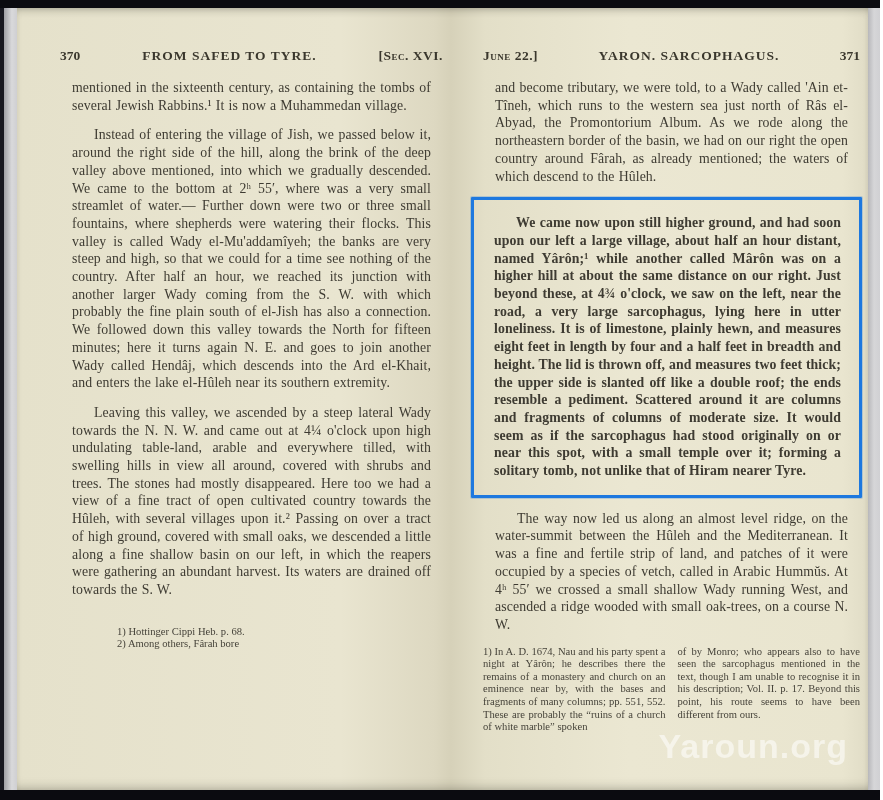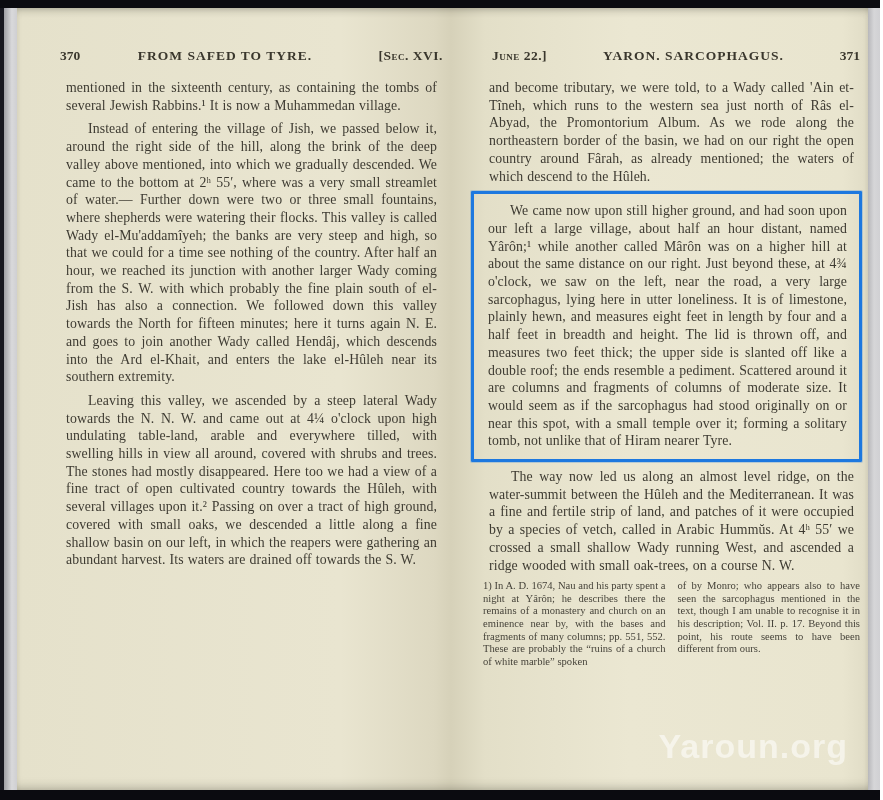--- a/index.html
+++ b/index.html
@@ -20,30 +20,30 @@
       #ebe7d2 72%, #e9e5cf 97%, #e0dcc6 100%);
     box-shadow:inset 0 6px 10px -6px rgba(40,40,30,.45), inset 0 -8px 12px -8px rgba(40,40,30,.4);}
 
   .page{position:absolute;top:0;bottom:0;color:#3e3b32;}
   .page-left{left:43px;width:383px;}
   .page-right{left:466px;width:377px;}
 
   .pagehead{display:flex;justify-content:space-between;align-items:baseline;
     margin:40px 0 15px 0;font-size:13.5px;font-weight:bold;color:#3a372d;}
   .pagehead .caps{letter-spacing:1px;}
-  .smallcaps{font-variant:small-caps;letter-spacing:.5px;margin-left:9px;}
+  .smallcaps{font-variant:small-caps;letter-spacing:.5px;}
 
-  p.body{margin:6px;font-size:13.8px;line-height:17.7px;text-align:justify;
+  p.body{margin:12px;font-size:13.8px;line-height:17.7px;text-align:justify;
     text-indent:22px;letter-spacing:.1px;word-spacing:.5px;}
   p.body.noindent{text-indent:0;}
 
   .highlight-box{border:3px solid #1d78df;border-radius:1px;
     margin:2px -2px 2px -12px;padding:2px 6px 3px 8px;
     box-shadow:0 0 0 1px rgba(29,120,223,.25);}
-  .highlight-box p.body{word-spacing:.2px;}
+  .highlight-box p.body{word-spacing:.2px;font-weight:bold;}
 
   .footnotes{display:flex;font-size:10.6px;line-height:12.6px;color:#46433a;}
   .fn-left{margin-top:27px;padding-left:57px;gap:16px;}
   .fn-left .fncol div{white-space:nowrap;}
   .fn-right{gap:12px;}
   .fn-right .fncol{width:183px;text-align:justify;}
 
   .watermark{position:absolute;right:20px;bottom:24px;
     font-family:"Liberation Sans",sans-serif;font-weight:bold;font-size:34px;
     color:rgba(255,255,255,.55);letter-spacing:1px;}
@@ -58,20 +58,24 @@
     <section class="page page-left">
       <header class="pagehead">
         <span>370</span>
         <span class="caps">FROM SAFED TO TYRE.</span>
         <span class="smallcaps">[Sec. XVI.</span>
       </header>
       <p class="body noindent">mentioned in the sixteenth century, as containing the tombs of several Jewish Rabbins.¹  It is now a Muhammedan village.</p>
       <p class="body">Instead of entering the village of Jish, we passed below it, around the right side of the hill, along the brink of the deep valley above mentioned, into which we gradually descended.  We came to the bottom at 2ʰ 55′, where was a very small streamlet of water.— Further down were two or three small fountains, where shepherds were watering their flocks.  This valley is called Wady el-Mu'addamîyeh; the banks are very steep and high, so that we could for a time see nothing of the country.  After half an hour, we reached its junction with another larger Wady coming from the S. W. with which probably the fine plain south of el-Jish has also a connection.  We followed down this valley towards the North for fifteen minutes; here it turns again N. E. and goes to join another Wady called Hendâj, which descends into the Ard el-Khait, and enters the lake el-Hûleh near its southern extremity.</p>
       <p class="body">Leaving this valley, we ascended by a steep lateral Wady towards the N. N. W. and came out at 4¼ o'clock upon high undulating table-land, arable and everywhere tilled, with swelling hills in view all around, covered with shrubs and trees.  The stones had mostly disappeared.  Here too we had a view of a fine tract of open cultivated country towards the Hûleh, with several villages upon it.²  Passing on over a tract of high ground, covered with small oaks, we descended a little along a fine shallow basin on our left, in which the reapers were gathering an abundant harvest.   Its waters are drained off towards the S. W.</p>
       <div class="footnotes fn-left">
+        <div class="fncol">
+          <div>1) Hottinger Cippi Heb. p. 68.</div>
+          <div>2) Among others, Fârah bore</div>
+        </div>
       </div>
     </section>
 
     <section class="page page-right">
       <header class="pagehead">
         <span class="smallcaps">June 22.]</span>
         <span class="caps">YARON.   SARCOPHAGUS.</span>
         <span>371</span>
       </header>
       <p class="body noindent">and become tributary, we were told, to a Wady called 'Ain et-Tîneh, which runs to the western sea just north of Râs el-Abyad, the Promontorium Album. As we rode along the northeastern border of the basin, we had on our right the open country around Fârah, as already mentioned; the waters of which descend to the Hûleh.</p>

